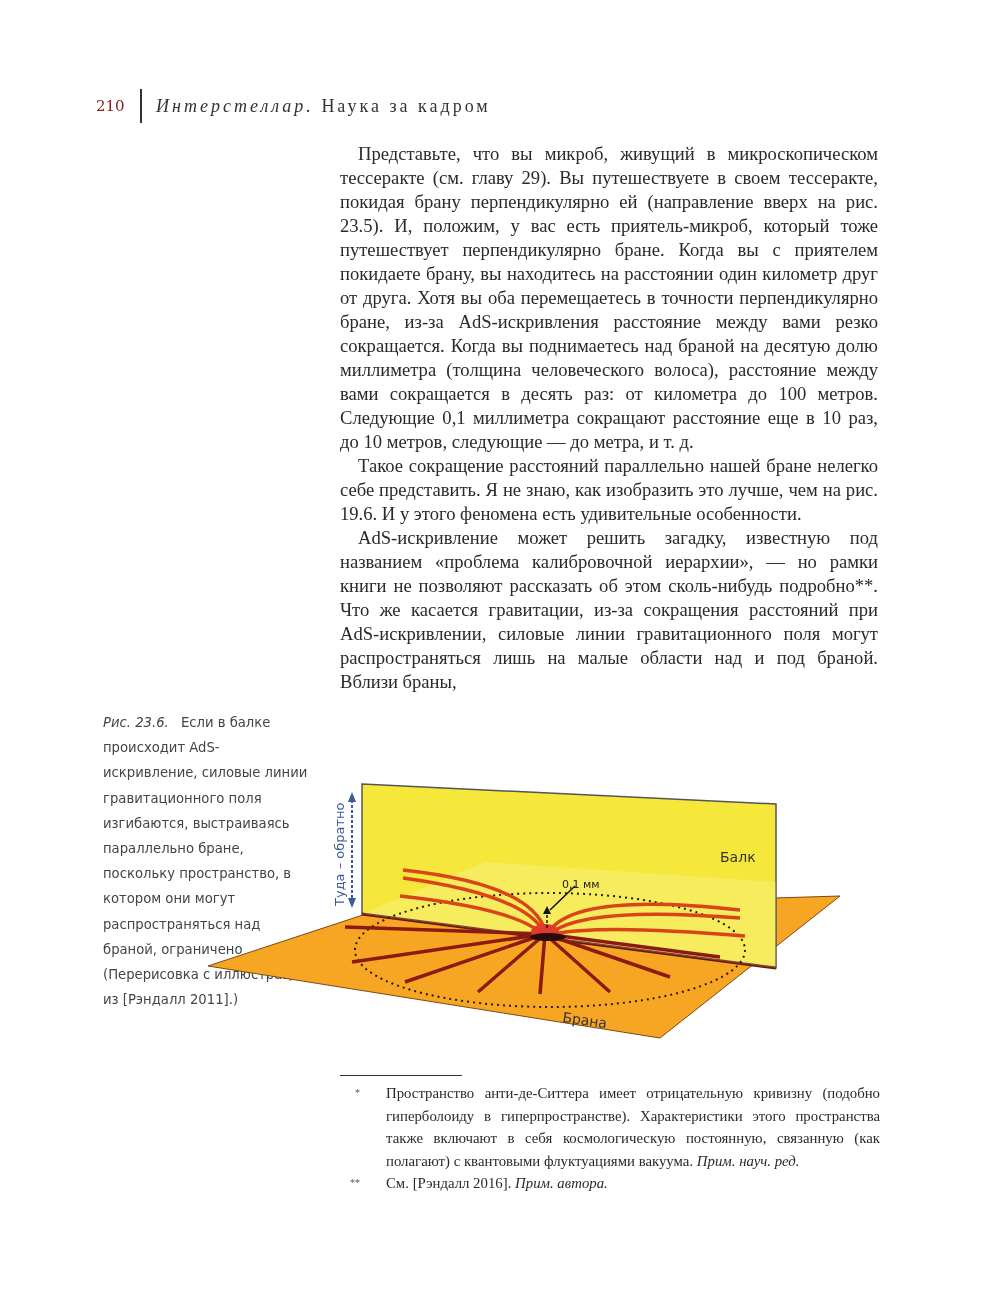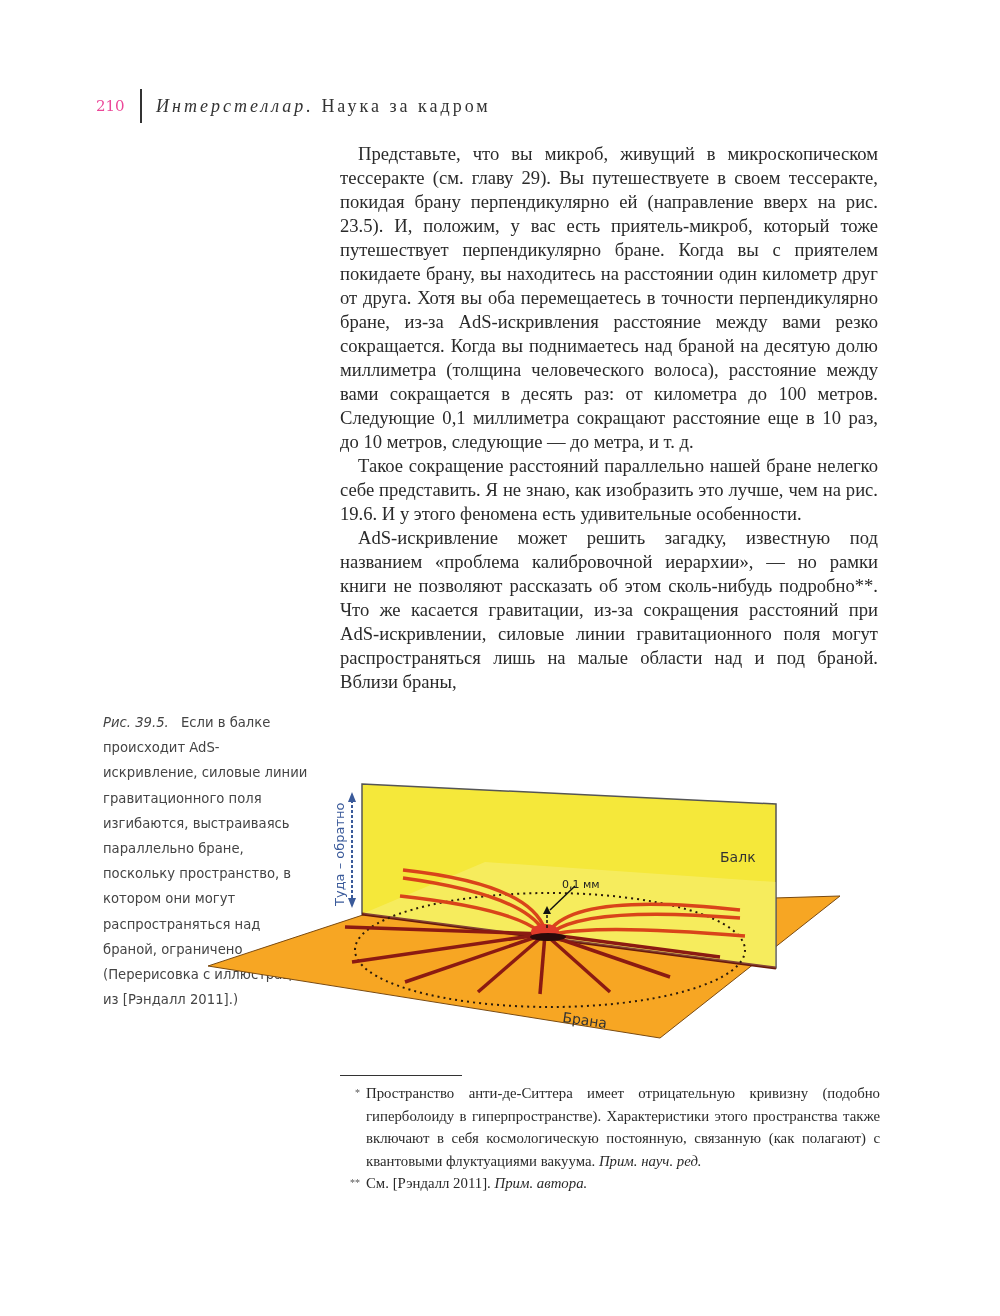--- a/index.html
+++ b/index.html
@@ -1,32 +1,32 @@
 <!DOCTYPE html>
 <html><head>
 <meta charset="utf-8">
 <style>
   html, body { margin:0; padding:0; background:#ffffff; }
   body { width:1000px; height:1316px; position:relative; overflow:hidden; color:#2a2a2a; }
   .header { position:absolute; top:88px; left:96px; height:36px; display:flex; align-items:center; }
-  .page-num { font-family:"DejaVu Serif", serif; font-size:15px; color:#ec4899; width:34px; }
+  .page-num { font-family:"DejaVu Serif", serif; font-size:15px; color:#7f1d1d; width:34px; }
   .header-rule { width:2px; height:34px; background:#333; margin:0 14px 0 10px; }
   .running-title { font-family:"Liberation Serif", serif; font-size:18px; letter-spacing:3px; color:#333; }
   .running-title i { letter-spacing:3px; }
   .main { position:absolute; left:340px; top:142px; width:538px; font-family:"Liberation Serif", serif; font-size:18.6px; line-height:24px; color:#2a2a2a; }
   .main p { margin:0; text-align:justify; text-align-last:auto; }
   .main p.indent { text-indent:18px; }
   .caption { position:absolute; left:103px; top:710px; width:210px; font-family:"DejaVu Sans", sans-serif; font-size:13.2px; line-height:25.2px; color:#444; }
   .caption .fig-label { font-style:italic; margin-right:8px; }
   .figure { position:absolute; left:200px; top:772px; width:640px; height:290px; }
   .fn-rule { position:absolute; left:340px; top:1075px; width:122px; height:1px; background:#333; }
   .footnotes { position:absolute; left:340px; top:1082px; width:540px; font-family:"Liberation Serif", serif; font-size:14.8px; line-height:22.5px; color:#2a2a2a; }
   .fn { display:flex; }
   .fn .mark { width:26px; text-align:right; padding-right:6px; box-sizing:border-box; font-size:10px; color:#555; }
-  .fn .body { flex:1; text-align:justify; }
+  .fn .body { flex:1; text-align:justify;margin-left:20px; }
   .fn .body i { font-style:italic; }
 </style>
 </head>
 <body>
 
 <div class="header">
   <span class="page-num">210</span>
   <span class="header-rule"></span>
   <span class="running-title">
     <i>Интерстеллар.</i>
@@ -34,21 +34,21 @@
   </span>
 </div>
 
 <div class="main">
   <p class="indent">Представьте, что вы микроб, живущий в микроскопическом тессеракте (см. главу 29). Вы путешествуете в своем тессеракте, покидая брану перпендикулярно ей (направление вверх на рис. 23.5). И, положим, у вас есть приятель-микроб, который тоже путешествует перпендикулярно бране. Когда вы с приятелем покидаете брану, вы находитесь на расстоянии один километр друг от друга. Хотя вы оба перемещаетесь в точности перпендикулярно бране, из-за AdS-искривления расстояние между вами резко сокращается. Когда вы поднимаетесь над браной на десятую долю миллиметра (толщина человеческого волоса), расстояние между вами сокращается в десять раз: от километра до 100 метров. Следующие 0,1 миллиметра сокращают расстояние еще в 10 раз, до 10 метров, следующие — до метра, и т. д.</p>
   <p class="indent">Такое сокращение расстояний параллельно нашей бране нелегко себе представить. Я не знаю, как изобразить это лучше, чем на рис. 19.6. И у этого феномена есть удивительные особенности.</p>
   <p class="indent">AdS-искривление может решить загадку, известную под названием «проблема калибровочной иерархии», — но рамки книги не позволяют рассказать об этом сколь-нибудь подробно**. Что же касается гравитации, из-за сокращения расстояний при AdS-искривлении, силовые линии гравитационного поля могут распространяться лишь на малые области над и под браной. Вблизи браны,</p>
 </div>
 
 <div class="caption">
-  <span class="fig-label">Рис. 39.5.</span>
+  <span class="fig-label">Рис. 23.6.</span>
   <span>Если в балке происходит AdS-искривление, силовые линии гравитационного поля изгибаются, выстраиваясь параллельно бране, поскольку пространство, в котором они могут распространяться над браной, ограничено (Перерисовка с иллюстрации из [Рэндалл 2011].)</span>
 </div>
 
 <div class="figure">
   <svg width="640" height="290" viewBox="0 0 640 290">
 
     <polygon points="8,194 178,138 640,124 460,266" fill="#f7a623" stroke="#7a4a10" stroke-width="1"></polygon>
 
     <polygon points="162,12 576,32 576,196 162,142" fill="#f5e83a" stroke="#555" stroke-width="1.5"></polygon>
 
@@ -104,17 +104,17 @@
   <div class="fn">
     <span class="mark">*</span>
     <span class="body">
       <span>Пространство анти-де-Ситтера имеет отрицательную кривизну (подобно гиперболоиду в гиперпространстве). Характеристики этого пространства также включают в себя космологическую постоянную, связанную (как полагают) с квантовыми флуктуациями вакуума.</span>
       <i>Прим. науч. ред.</i>
     </span>
   </div>
   <div class="fn">
     <span class="mark">**</span>
     <span class="body">
-      <span>См. [Рэндалл 2011].</span>
+      <span>См. [Рэндалл 2016].</span>
       <i>Прим. автора.</i>
     </span>
   </div>
 </div>
 
 </body></html>

